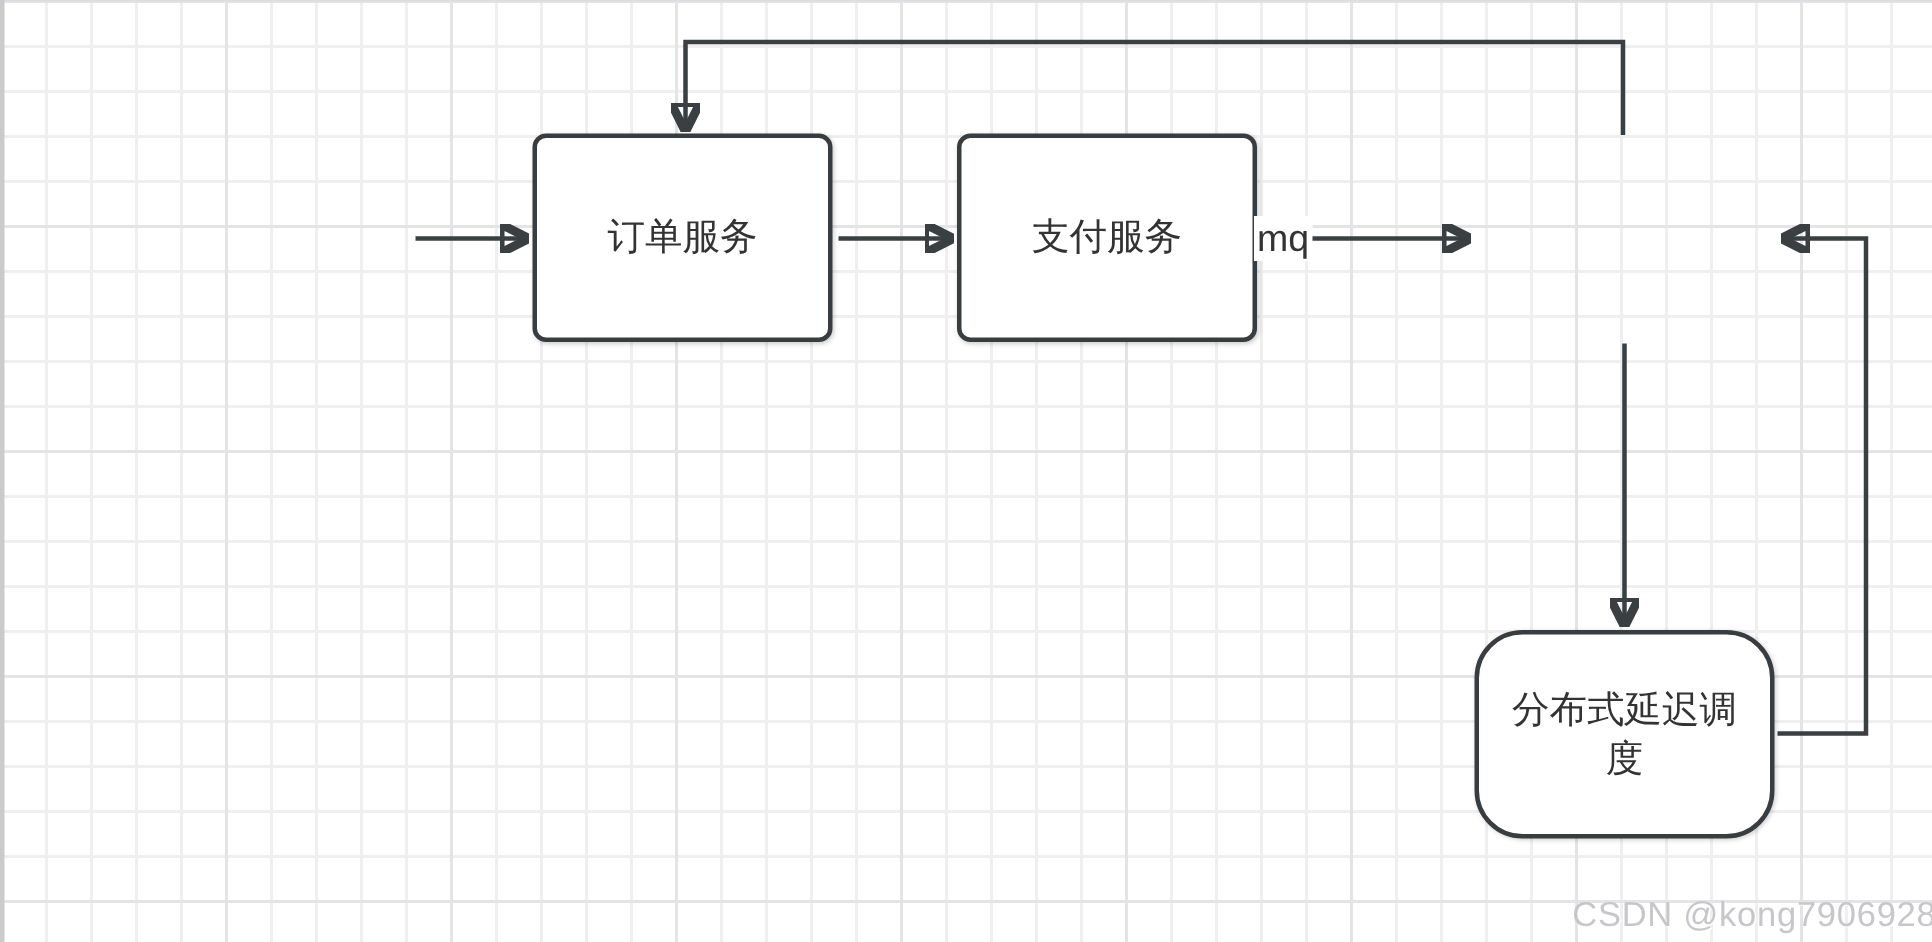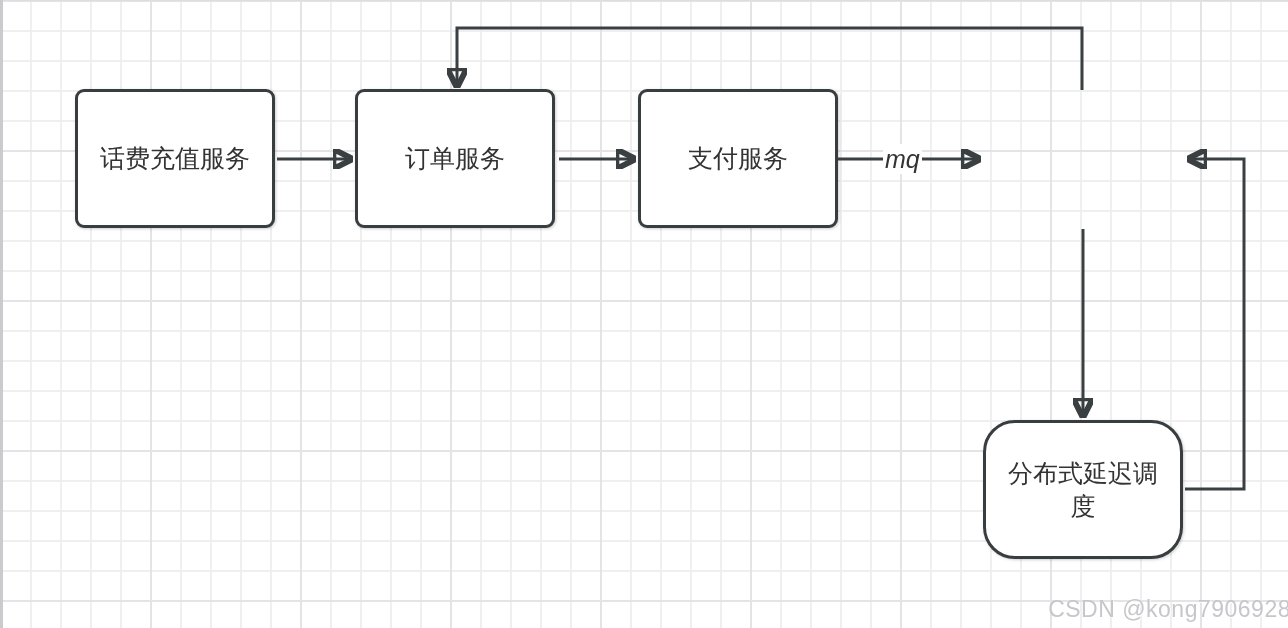--- a/index.html
+++ b/index.html
@@ -96,34 +96,31 @@
       </marker>
     </defs>
     <path d="M 277 159 H 350" marker-end="url(#arrow)"></path>
     <path d="M 559 159 H 633" marker-end="url(#arrow)"></path>
     <path d="M 836 159 H 978" marker-end="url(#arrow)"></path>
     <path d="M 1082 90 V 28 H 457 V 85" marker-end="url(#arrow)"></path>
     <path d="M 1083 229 V 415" marker-end="url(#arrow)"></path>
     <path d="M 1185 489 H 1244 V 159 H 1190" marker-end="url(#arrow)"></path>
   </svg>
 
-  <div class="node" style="left:75px; top:89px;">
-    <span>话费充值服务</span>
-  </div>
 
   <div class="node" style="left:355px; top:89px;">
     <span>订单服务</span>
   </div>
 
   <div class="node" style="left:638px; top:89px;">
     <span>支付服务</span>
   </div>
 
 
   <div class="node" style="left:983px; top:420px;border-radius:32px;">
     <span>分布式延迟调度</span>
   </div>
 
-  <span class="edge-label" style="left:883px; top:144px;font-style:italic;">mq</span>
+  <span class="edge-label" style="left:836px; top:144px;">mq</span>
 
   <div class="watermark">CSDN @kong7906928</div>
 
 </div>
 
 </body></html>

